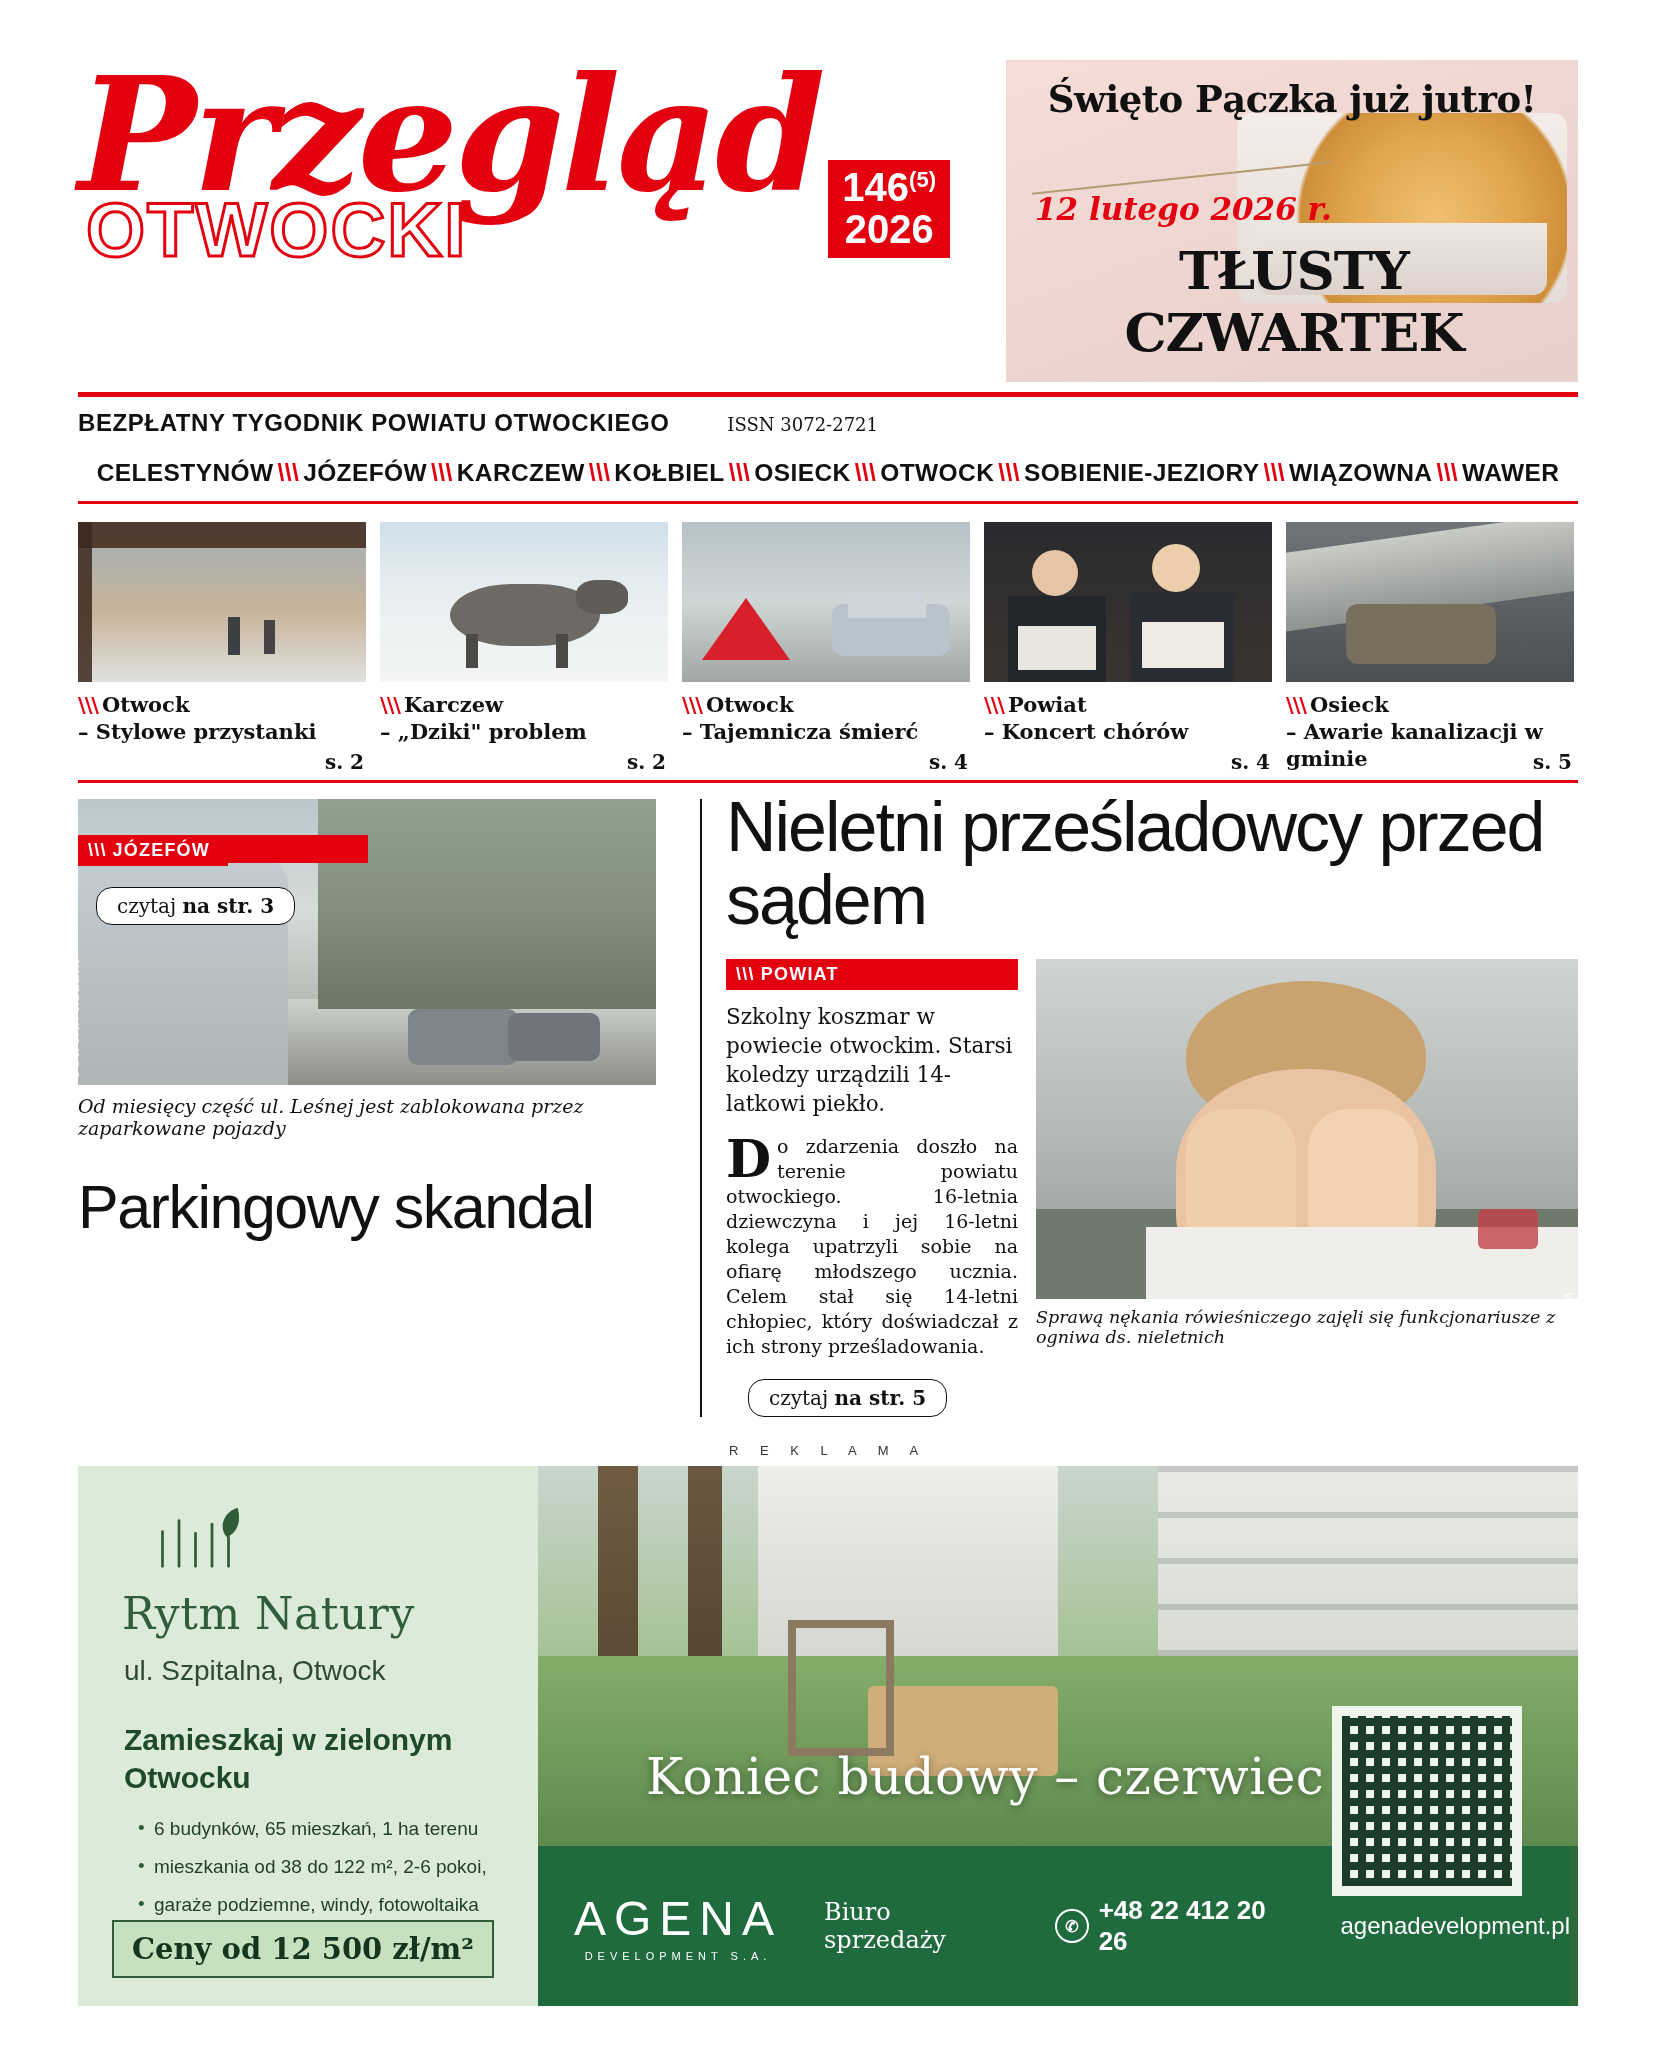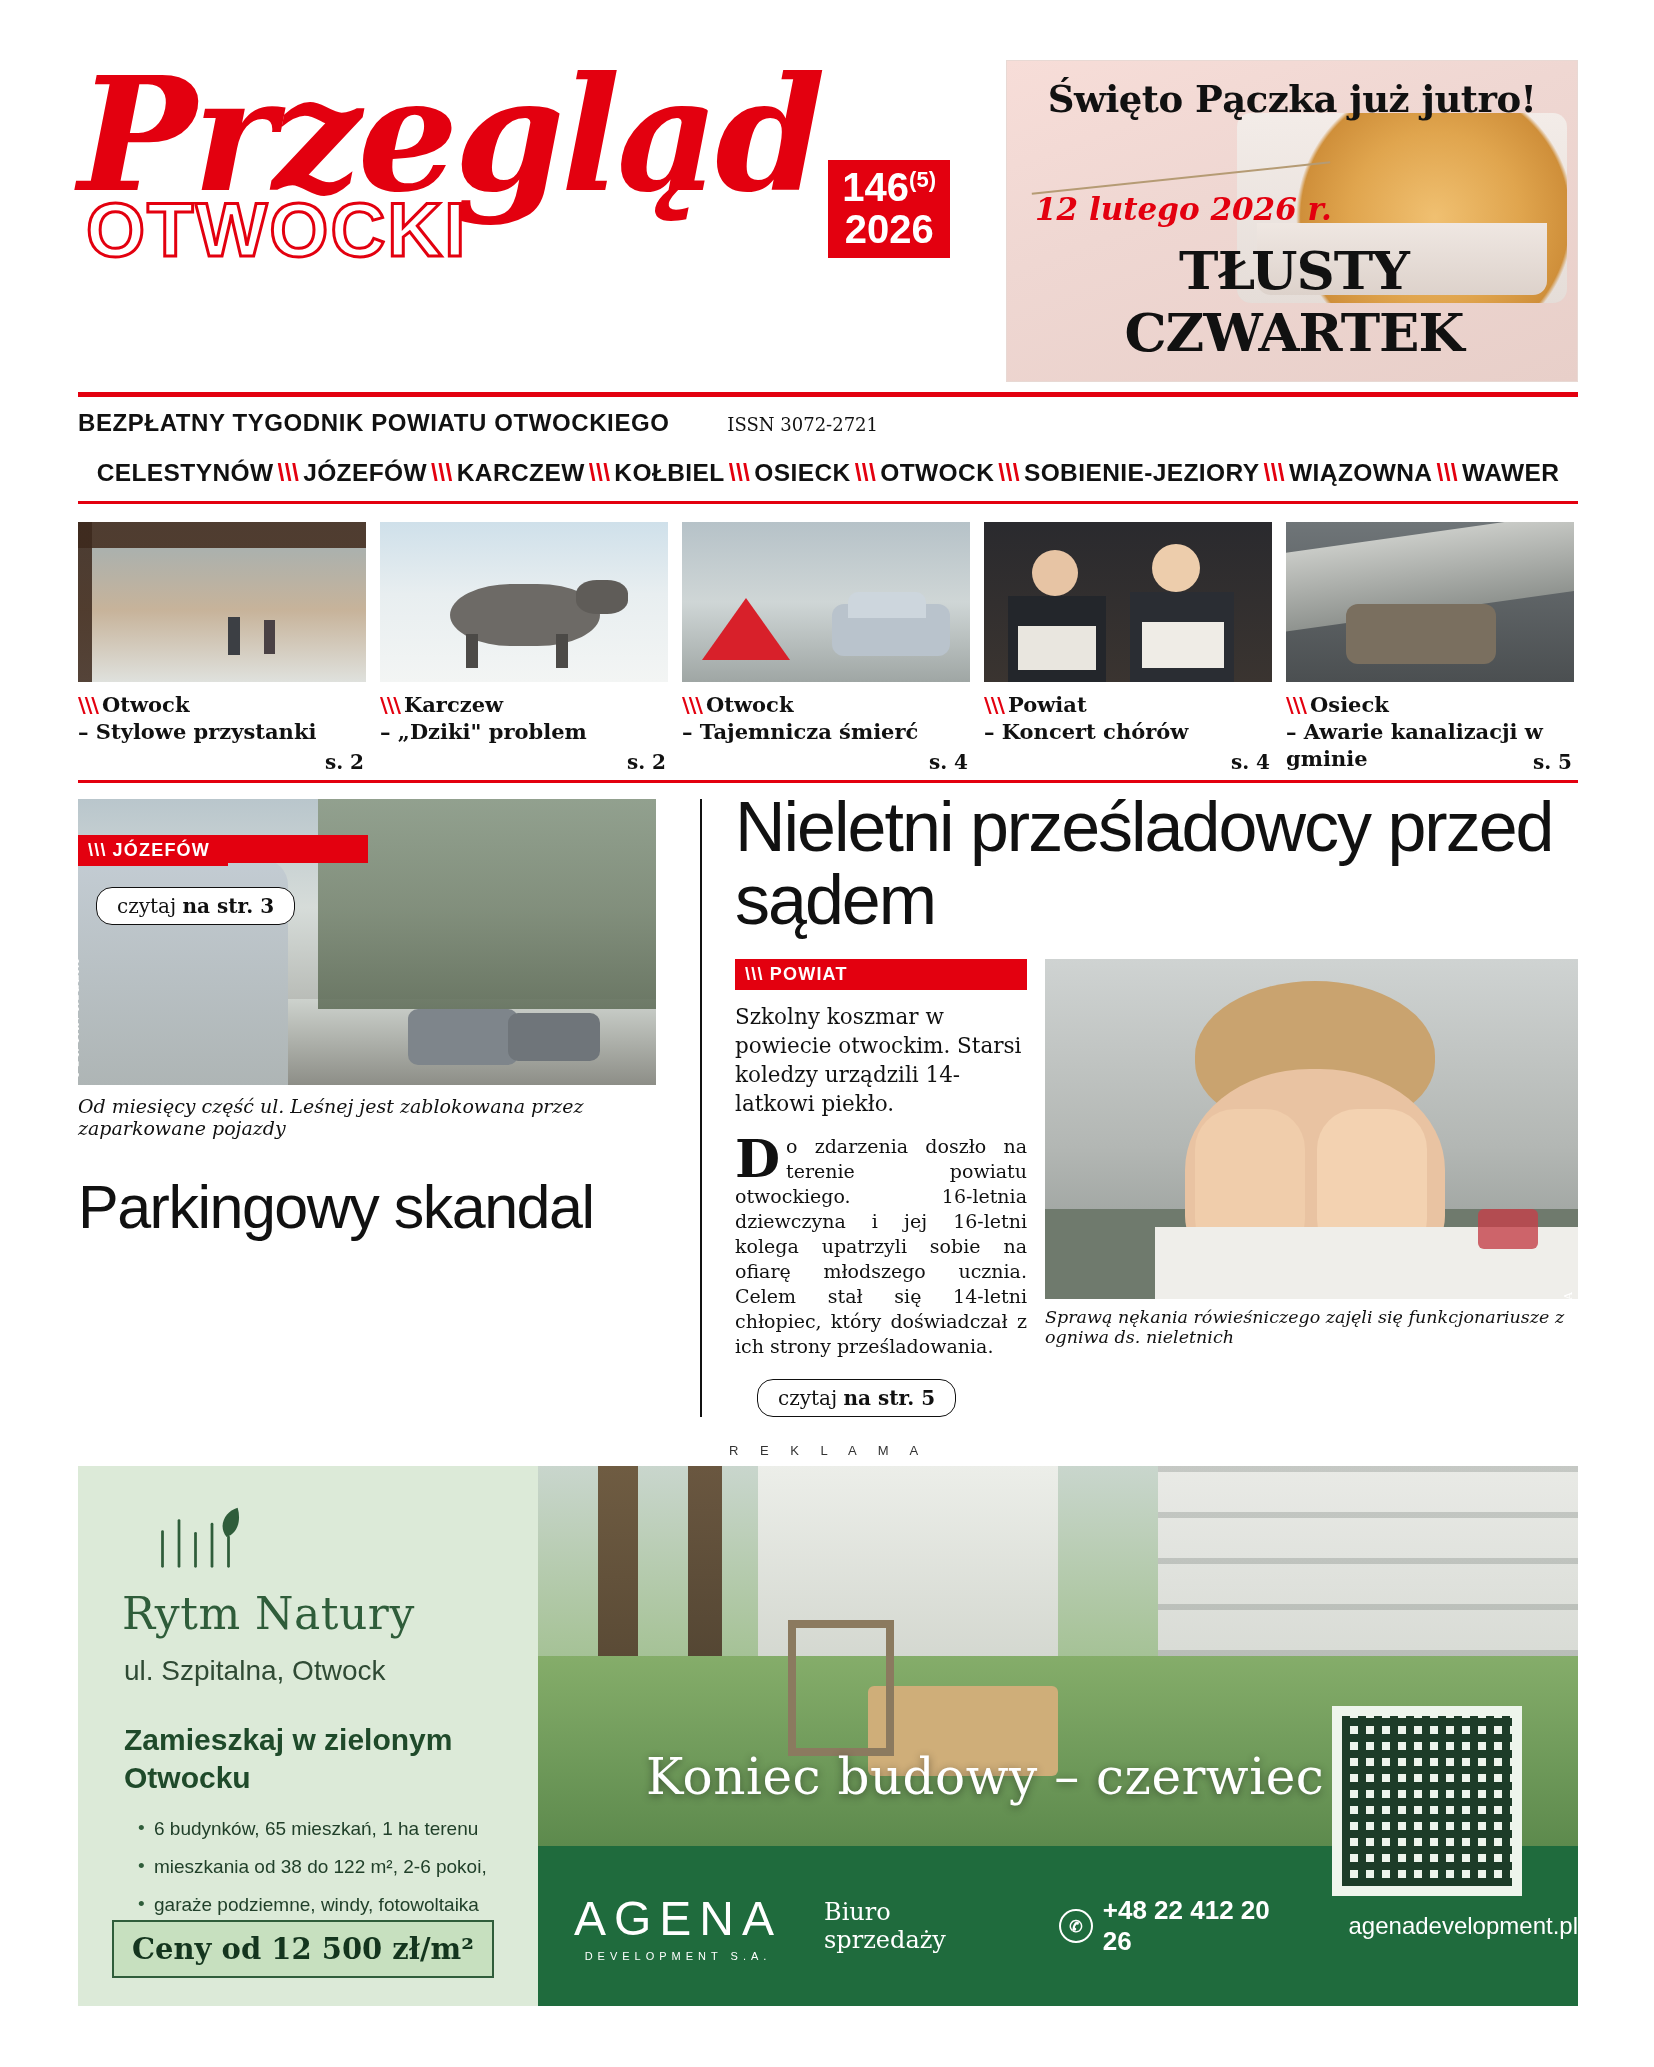--- a/index.html
+++ b/index.html
@@ -311,21 +311,20 @@
     font-weight: normal;
     font-size: 61px;
     letter-spacing: -1.5px;
     margin-top: 38px;
     line-height: 1;
   }
 
   .feat-right {
     flex: 1;
     padding-left: 24px;
-    margin-left: 9px;
   }
   .lead-head {
     font-family: "Liberation Sans", sans-serif;
     font-size: 70px;
     line-height: 1.04;
     letter-spacing: -2px;
     margin: -8px 0 0 0;
   }
   .lead-body {
     display: flex;
@@ -485,21 +484,21 @@
     text-align: center;
     font-family: "DejaVu Serif", serif;
     font-size: 50px;
     color: #ffffff;
     letter-spacing: 0.5px;
     text-shadow: 0 2px 8px rgba(0,0,0,.45);
     z-index: 4;
   }
   .ad-bar {
     position: absolute;
-    left: 0; right: 0; bottom: 0;
+    left: 0; right: 8px; bottom: 0;
     height: 160px;
     background: #1f6b3d;
     display: flex;
     align-items: center;
     color: #fff;
   }
   .ad-dev-logo {
     margin-left: 36px;
     font-family: "Liberation Sans", sans-serif;
   }

